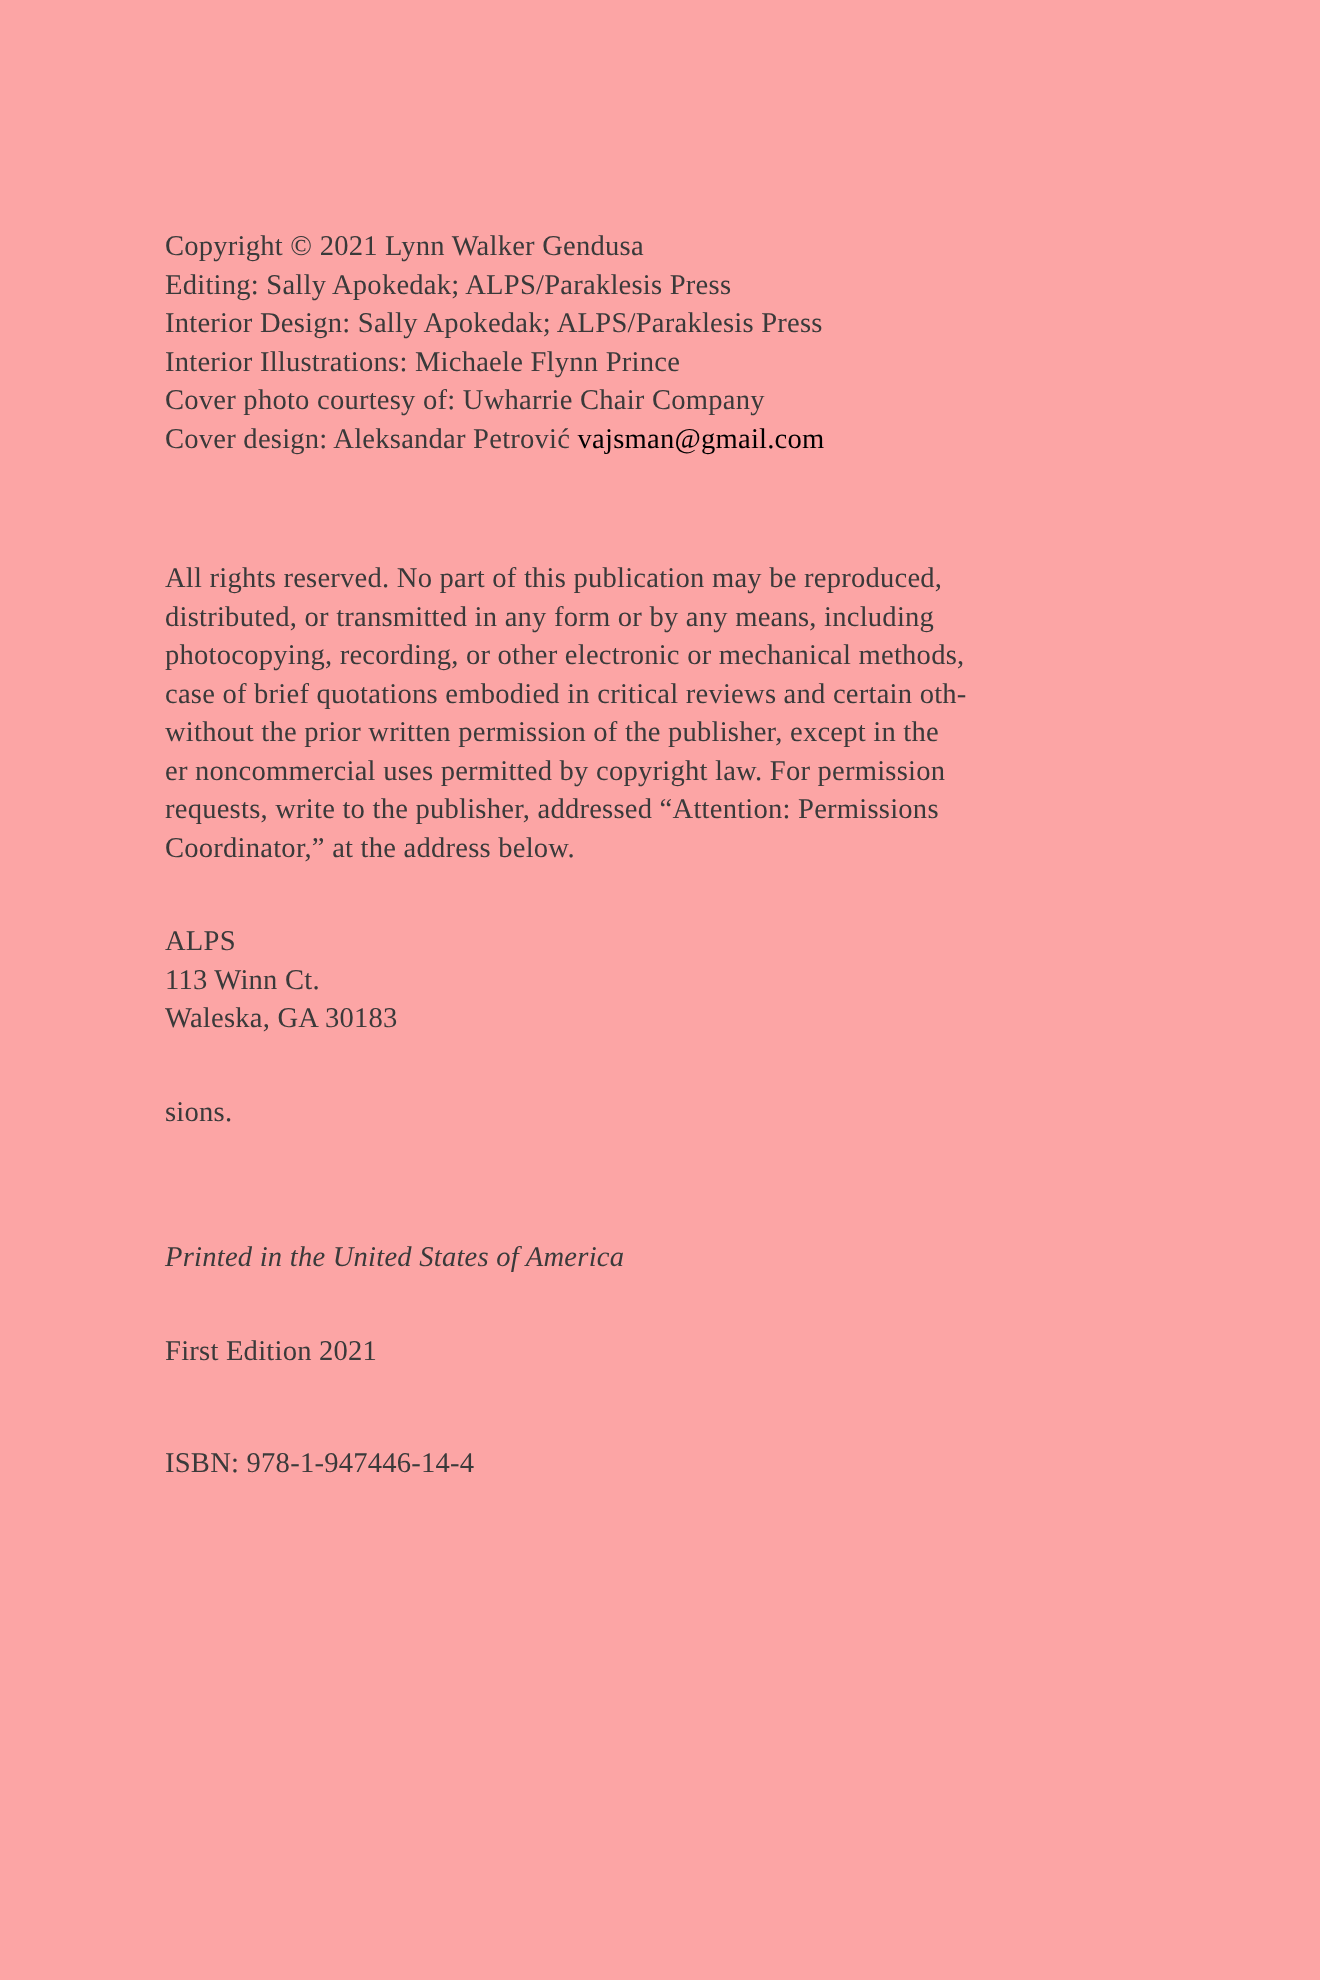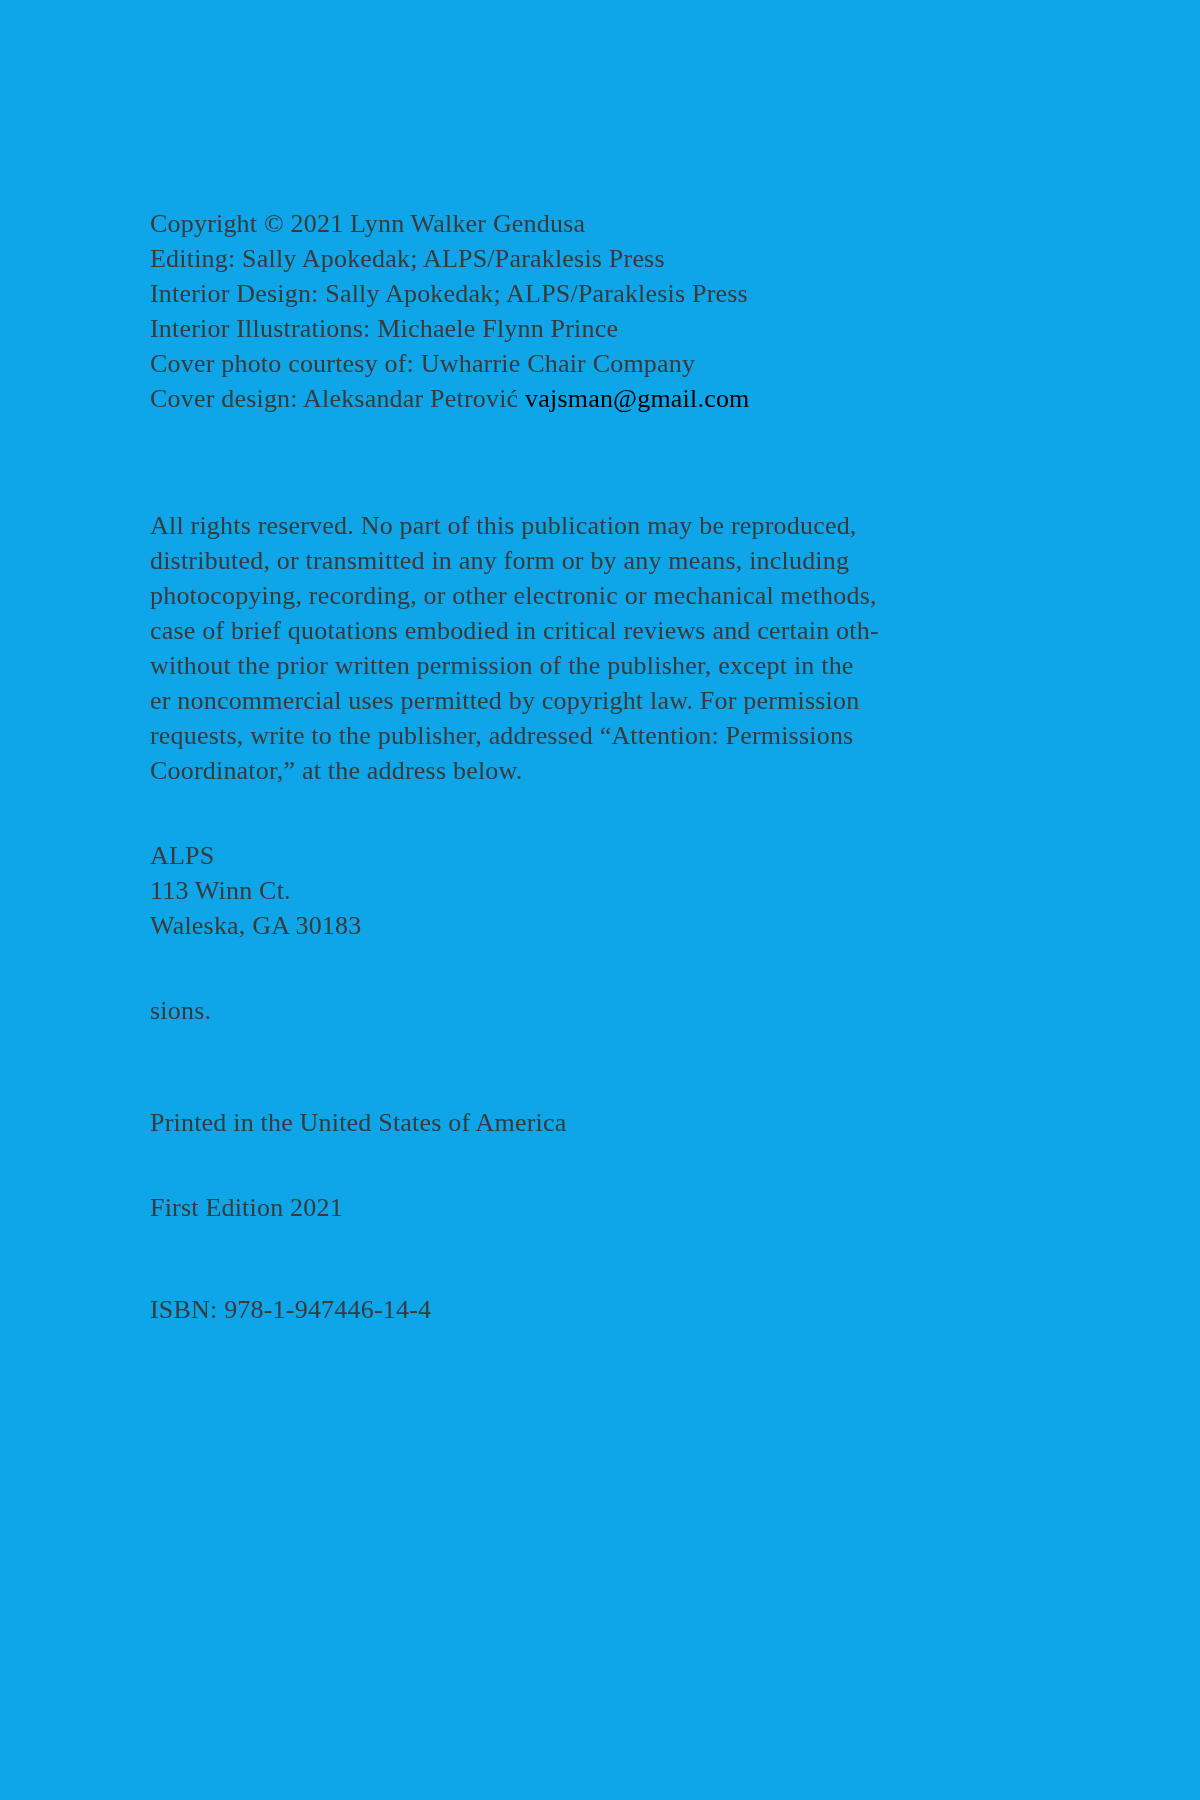--- a/index.html
+++ b/index.html
@@ -14,33 +14,33 @@
     color: #3a3a3a;
     overflow: hidden;
   }
   .page {
     width: 1200px;
     height: 1800px;
     box-sizing: border-box;
     padding-top: 206px;
     padding-left: 150px;
     padding-right: 180px;
-    background: #0ea5e9;
+    background: #fca5a5;
   }
   .block {
     font-size: 26px;
     line-height: 35px;
     letter-spacing: 0.2px;
   }
   .line { white-space: pre; }
   .credits-block  { margin-top: 0; }
   .rights-block   { margin-top: 92px; }
   .address-block  { margin-top: 50px; }
   .contact-block  { margin-top: 50px; }
-  .printed-block  { margin-top: 77px; }
+  .printed-block  { margin-top: 97px; font-style: italic; }
   .edition-block  { margin-top: 50px; }
   .isbn-block     { margin-top: 67px; }
   .printers-block { margin-top: 124px; letter-spacing: 1px; }
   .email-link {
     color: #000000;
     text-decoration-thickness: 2px;
     text-underline-offset: 4px;
     cursor: pointer;
   }
   .contact-wrap { white-space: normal; }

